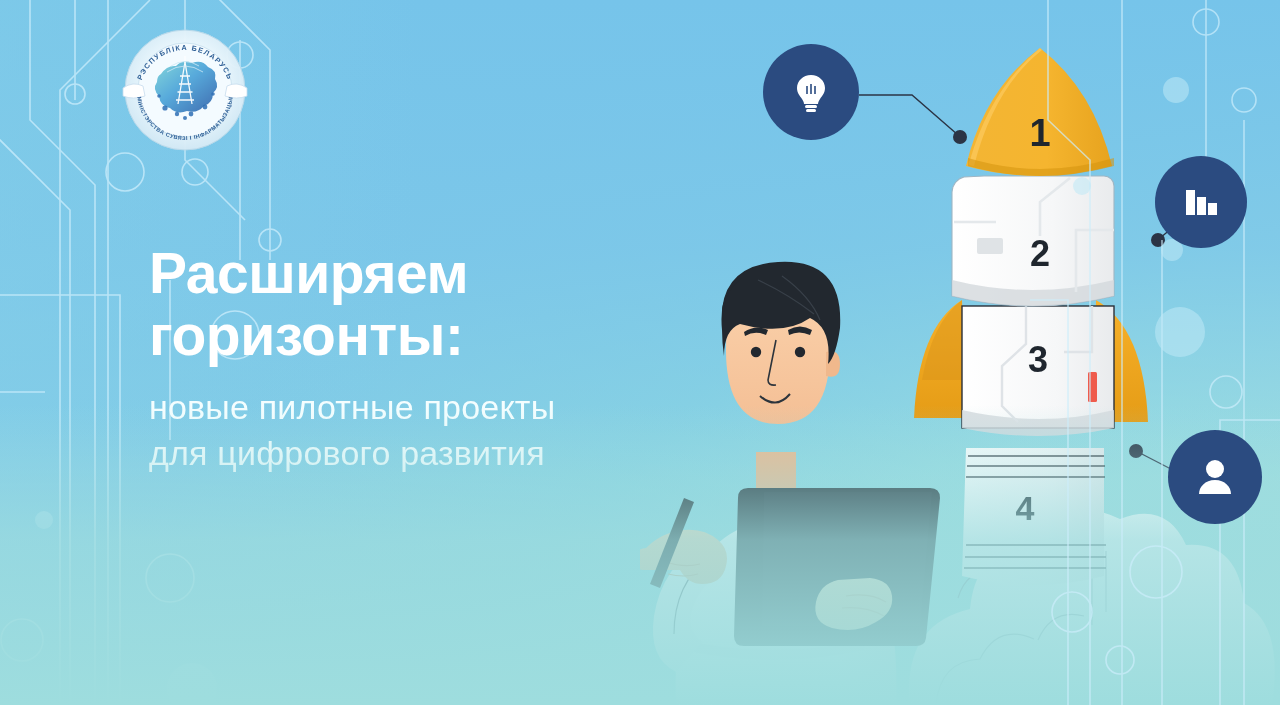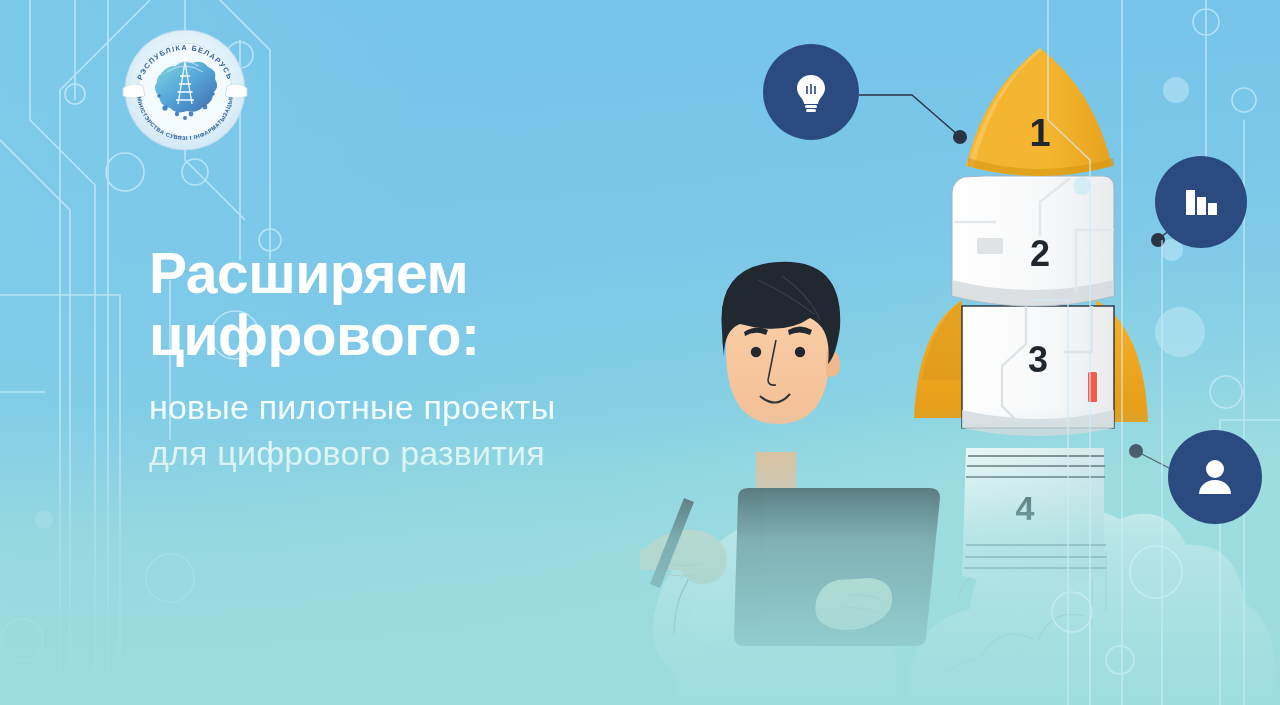--- a/index.html
+++ b/index.html
@@ -169,21 +169,21 @@
       </text>
       <text font-size="5.6" font-weight="700" fill="#2e5f96" letter-spacing=".5" font-family="'Liberation Sans', sans-serif">
         <textPath href="#arcBot" startOffset="50%" text-anchor="middle">МІНІСТЭРСТВА СУВЯЗІ І ІНФАРМАТЫЗАЦЫІ</textPath>
       </text>
     </svg>
   </div>
 
   <div class="headline">
     <h1>
       <span>Расширяем</span><br>
-      <span>цифрового:</span>
+      <span>горизонты:</span>
     </h1>
     <div class="subtitle">
       <span>новые пилотные проекты</span><br>
       <span>для цифрового развития</span>
     </div>
   </div>
 
   <svg class="art" viewBox="0 0 640 705">
     <defs>
       <linearGradient id="coneG" x1="0" y1="0" x2="1" y2="0">

